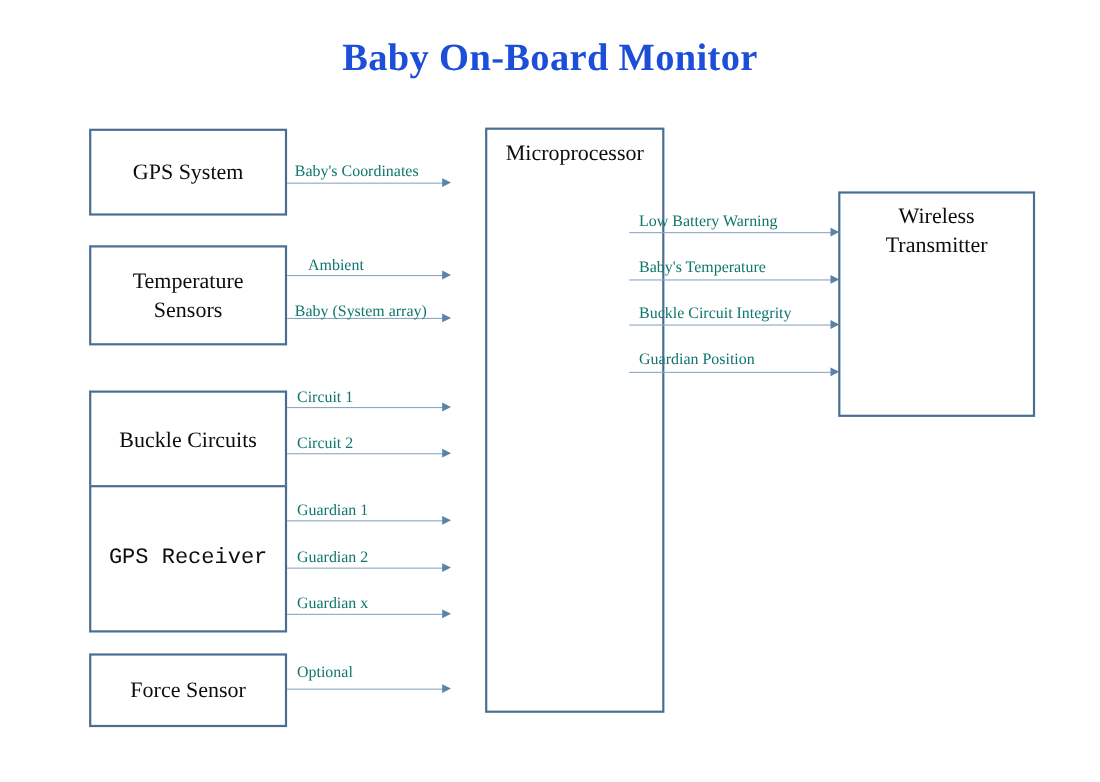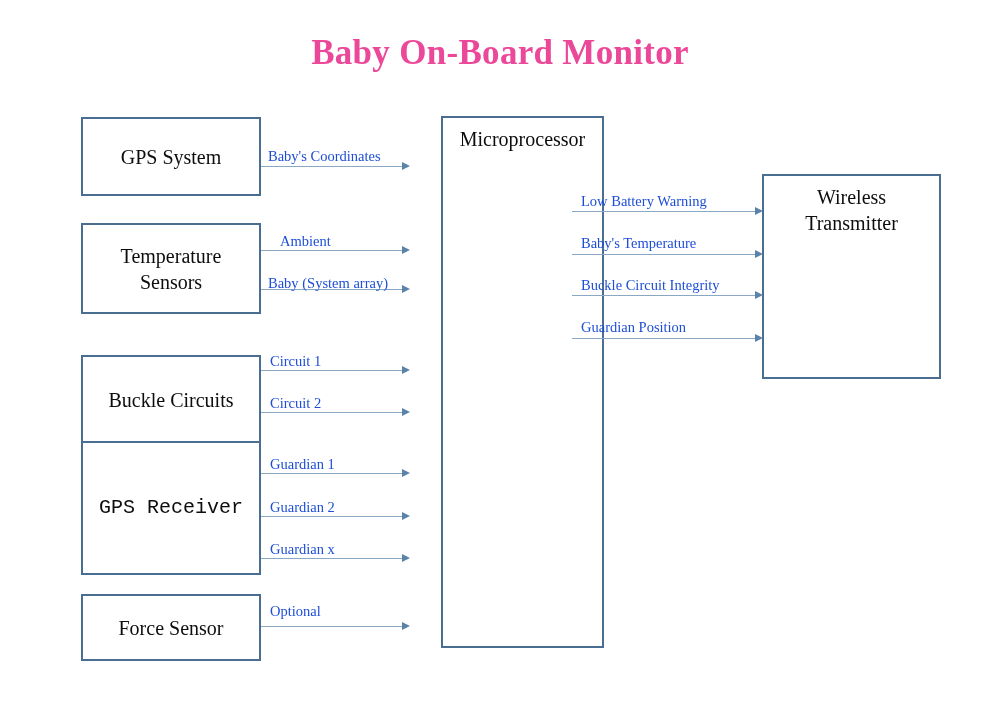--- a/index.html
+++ b/index.html
@@ -16,21 +16,21 @@
     font-family: "Liberation Serif", "DejaVu Serif", serif;
   }
   #diagram-title {
     position: absolute;
     left: 0;
     top: 33px;
     width: 1000px;
     text-align: center;
     font-size: 35px;
     font-weight: bold;
-    color: #ec4899;
+    color: #1d4ed8;
     letter-spacing: 0.3px;
     font-family: "Liberation Serif", "DejaVu Serif", serif;
   }
   .node {
     position: absolute;
     box-sizing: border-box;
     border: 2px solid #4a6e91;
     background: #ffffff;
     display: flex;
     align-items: center;
@@ -59,21 +59,21 @@
     position: absolute;
     width: 0;
     height: 0;
     border-top: 4.5px solid transparent;
     border-bottom: 4.5px solid transparent;
     border-left: 8px solid #5b82a8;
   }
   .edge-label {
     position: absolute;
     font-size: 14.5px;
-    color: #1d4ed8;
+    color: #0f766e;
     white-space: nowrap;
     font-family: "Liberation Serif", "DejaVu Serif", serif;
     line-height: 1;
   }
 </style>
 </head>
 <body>
 
 <div id="canvas">
 

